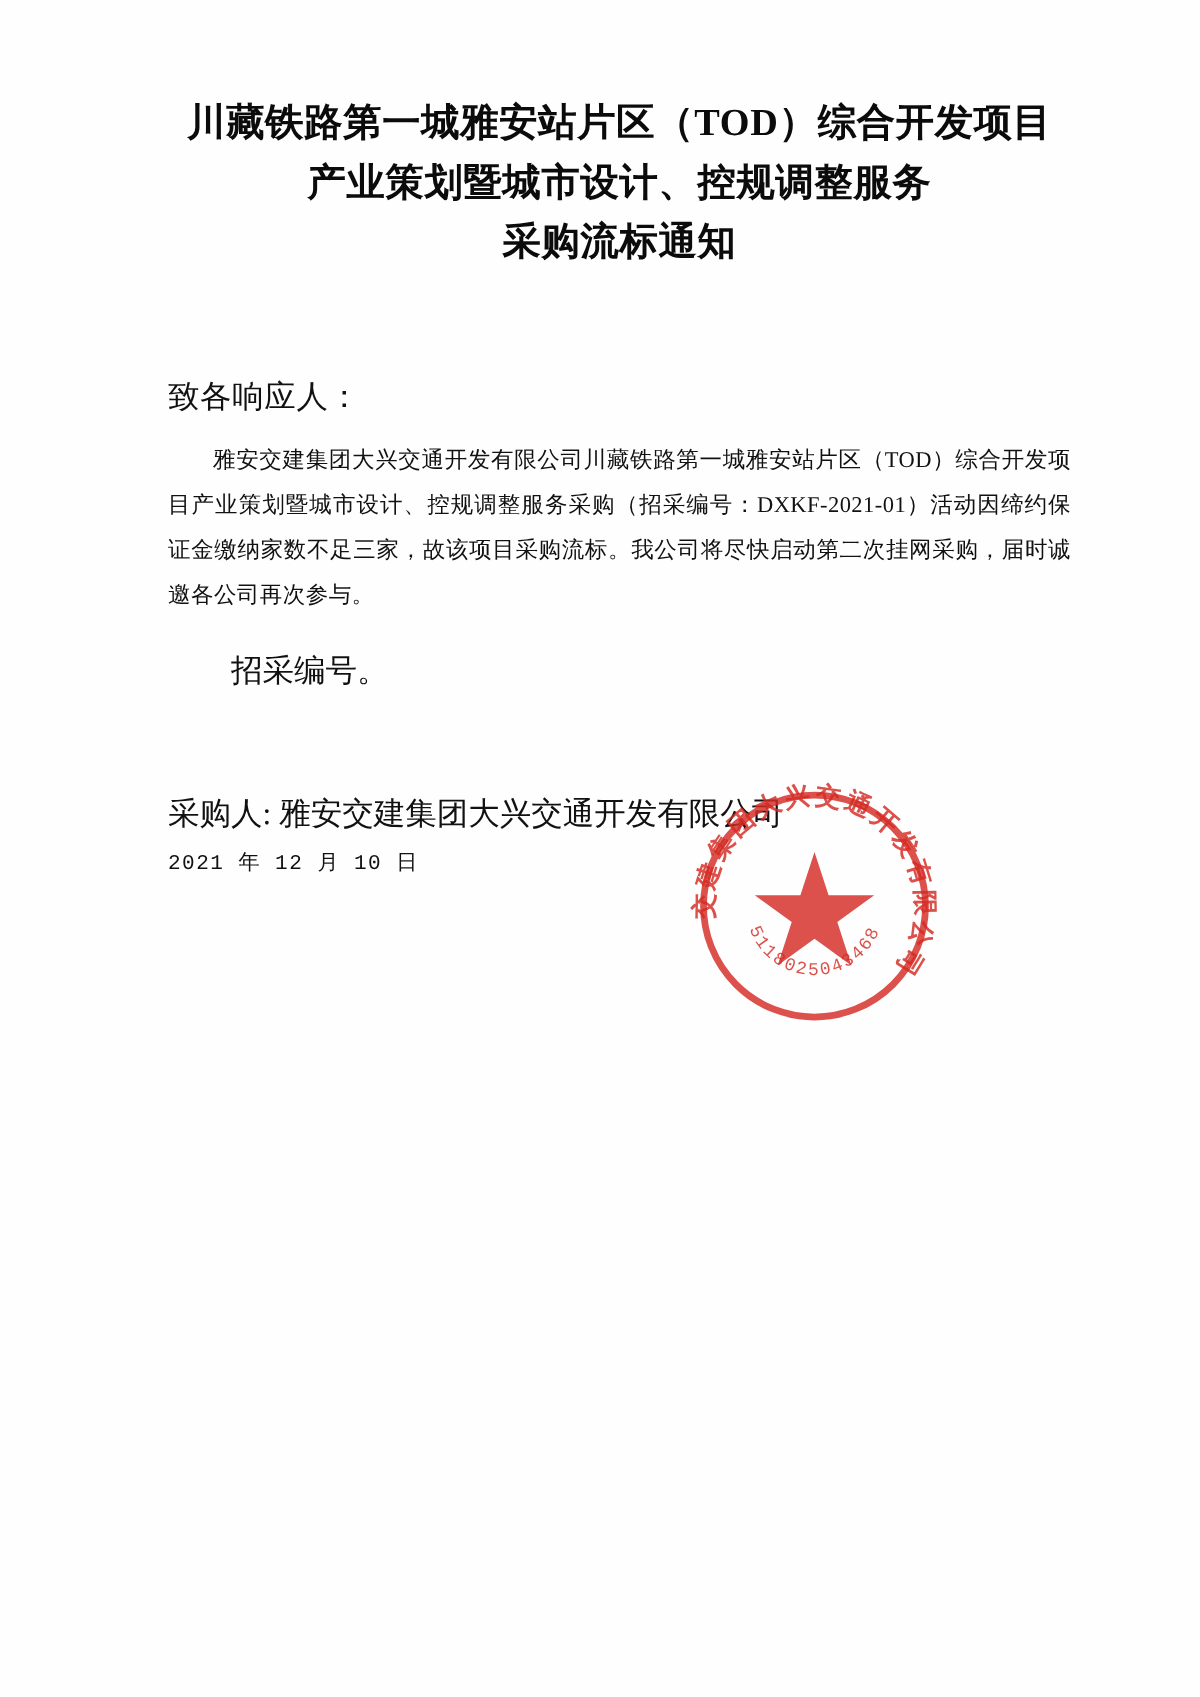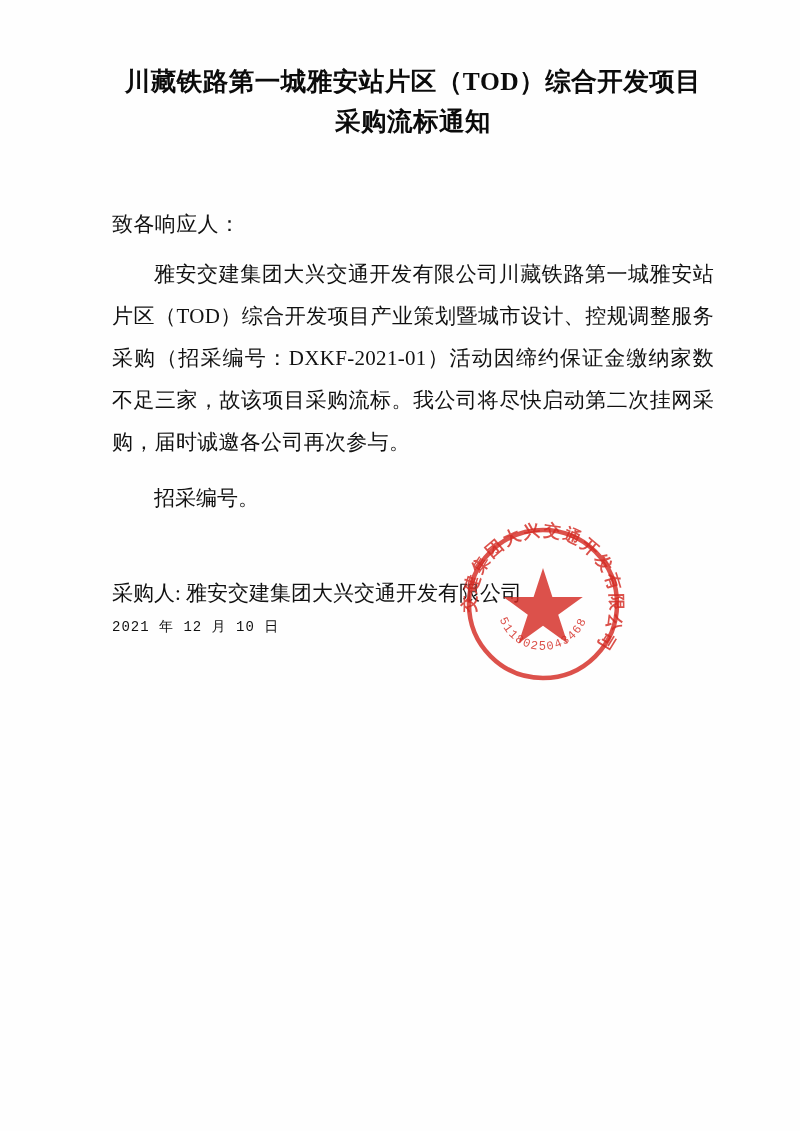--- a/index.html
+++ b/index.html
@@ -48,21 +48,21 @@
 
   .salutation {
     margin-top: 64px;
     font-size: 21px;
     line-height: 1.9;
     letter-spacing: 0.4px;
   }
 
   .para {
     margin-top: 8px;
-    font-size: 21px;
+    font-size: 15px;
     line-height: 2.0;
     letter-spacing: 0.3px;
     text-align: justify;
     text-justify: inter-ideograph;
     text-indent: 2em;
   }
 
   .para-notice {
     margin-top: 14px;
     font-size: 21px;
@@ -107,20 +107,21 @@
   }
 </style>
 </head>
 <body>
 
 <div class="page">
   <div class="doc-body">
 
     <div class="title-block">
       <span class="title-line title-line-1">川藏铁路第一城雅安站片区（TOD）综合开发项目</span>
+      <span class="title-line title-line-2">产业策划暨城市设计、控规调整服务</span>
       <span class="title-line title-line-3">采购流标通知</span>
     </div>
 
     <div class="salutation">致各响应人：</div>
 
     <div class="para">雅安交建集团大兴交通开发有限公司川藏铁路第一城雅安站片区（TOD）综合开发项目产业策划暨城市设计、控规调整服务采购（招采编号：DXKF-2021-01）活动因缔约保证金缴纳家数不足三家，故该项目采购流标。我公司将尽快启动第二次挂网采购，届时诚邀各公司再次参与。</div>
 
     <div class="para-notice">招采编号。</div>
 
     <div class="signature">

